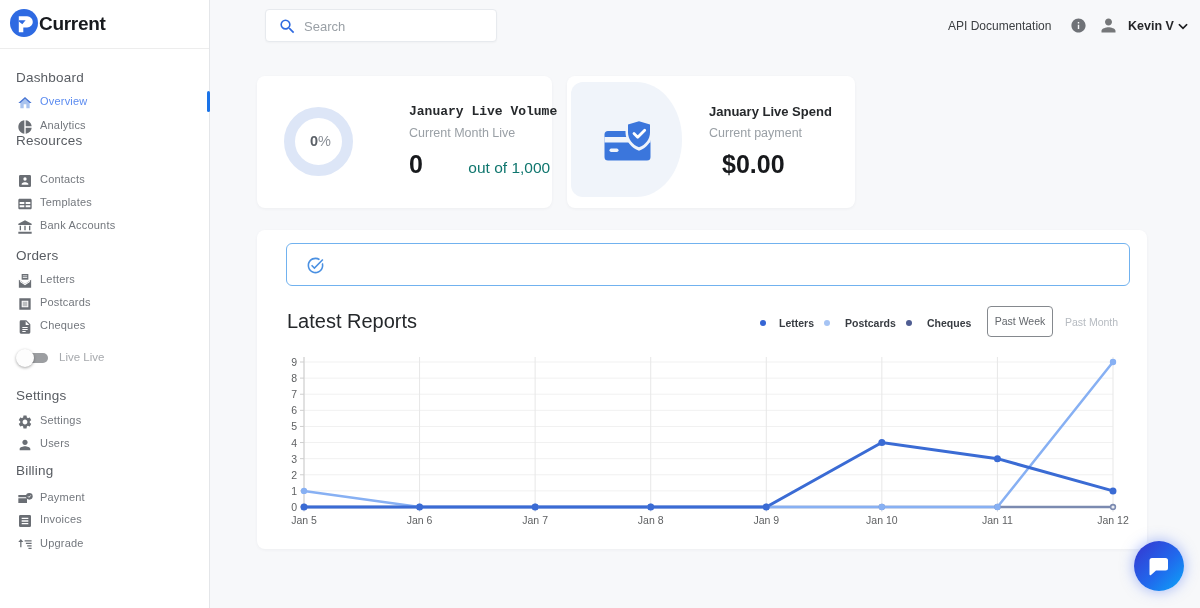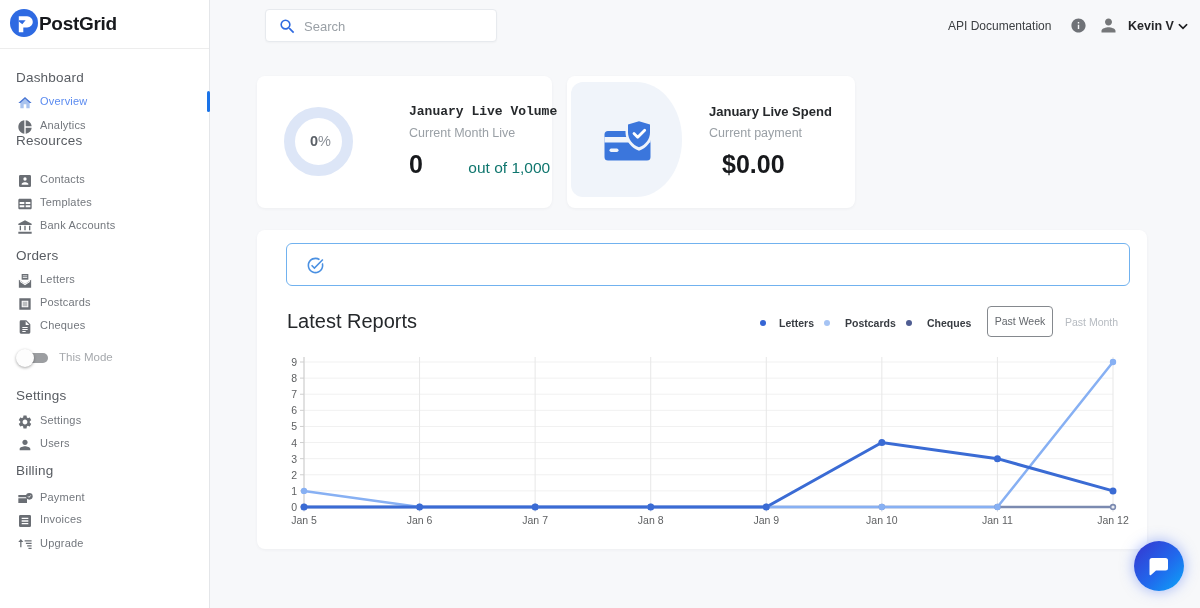--- a/index.html
+++ b/index.html
@@ -47,21 +47,21 @@
 </head>
 <body>
 
 <div id="sidebar">
   <div id="logo">
     <svg width="28" height="28" viewBox="0 0 28 28">
       <circle cx="14" cy="14" r="14" fill="#2e6ae2"></circle>
       <path d="M8.8 7.3 h8.4 a5.6 5.6 0 0 1 0 11.2 h-3.9 v4.8 h-4.5 z" fill="#fff"></path>
         <path d="M8.8 11.2 h6.8 l-3.3 4.1 -3.5-2.8 z" fill="#2e6ae2"></path>
     </svg>
-    <div class="name">PostGrid</div>
+    <div class="name">Current</div>
   </div>
   <div id="selbar"></div>
   <div class="sechead" style="top:70px;">Dashboard</div>
   <div class="sechead" style="top:133px;">Resources</div>
   <div class="sechead" style="top:248px;">Orders</div>
   <div class="sechead" style="top:388px;">Settings</div>
   <div class="sechead" style="top:463px;">Billing</div>
   <div id="menu">
       <div class="item sel" style="top:93px;">
         <svg width="16" height="16" viewBox="0 0 24 24" fill="#4a7de0">
@@ -145,21 +145,21 @@
       <div class="item " style="top:535px;">
         <svg width="16" height="16" viewBox="0 0 24 24" fill="#6a6e74">
           <path d="M5 3 l4 5H6v8H4V8H1zM11 5h11v2H11zm2 4h9v2h-9zm2 4h7v2h-7zm2 4h5v2h-5z" transform="translate(1,0) scale(0.95)"></path>
         </svg>
         <div class="t">Upgrade</div>
       </div>
       <div style="position:absolute; left:16px; top:348px; width:44px; height:19px;">
   <div style="position:absolute; left:4px; top:4.5px; width:28px; height:10px; background:#9c9ea1; border-radius:5px;"></div>
   <div style="position:absolute; left:0px; top:0.5px; width:18px; height:18px; background:#fdfdfd; border-radius:50%; box-shadow:0 1px 3px rgba(0,0,0,0.35);"></div>
 </div>
-<div style="position:absolute; left:59px; top:351px; font-size:11.5px; color:#a6a9ad;">This Mode</div>
+<div style="position:absolute; left:59px; top:351px; font-size:11.5px; color:#a6a9ad;">Live Live</div>
     </div>
 </div>
 
 <div id="search">
   <svg style="position:absolute;left:12px;top:7px;" width="19" height="19" viewBox="0 0 24 24">
       <path fill="#2f6ae0" d="M15.5 14h-.79l-.28-.27A6.47 6.47 0 0 0 16 9.5 6.5 6.5 0 1 0 9.5 16c1.61 0 3.09-.59 4.23-1.57l.27.28v.79l5 4.99L20.49 19l-4.99-5zm-6 0C7.01 14 5 11.99 5 9.5S7.01 5 9.5 5 14 7.01 14 9.5 11.99 14 9.5 14z"></path>
     </svg>
   <div class="ph">Search</div>
 </div>
 <div class="topright" style="left:948px; top:19px;">API Documentation</div>

